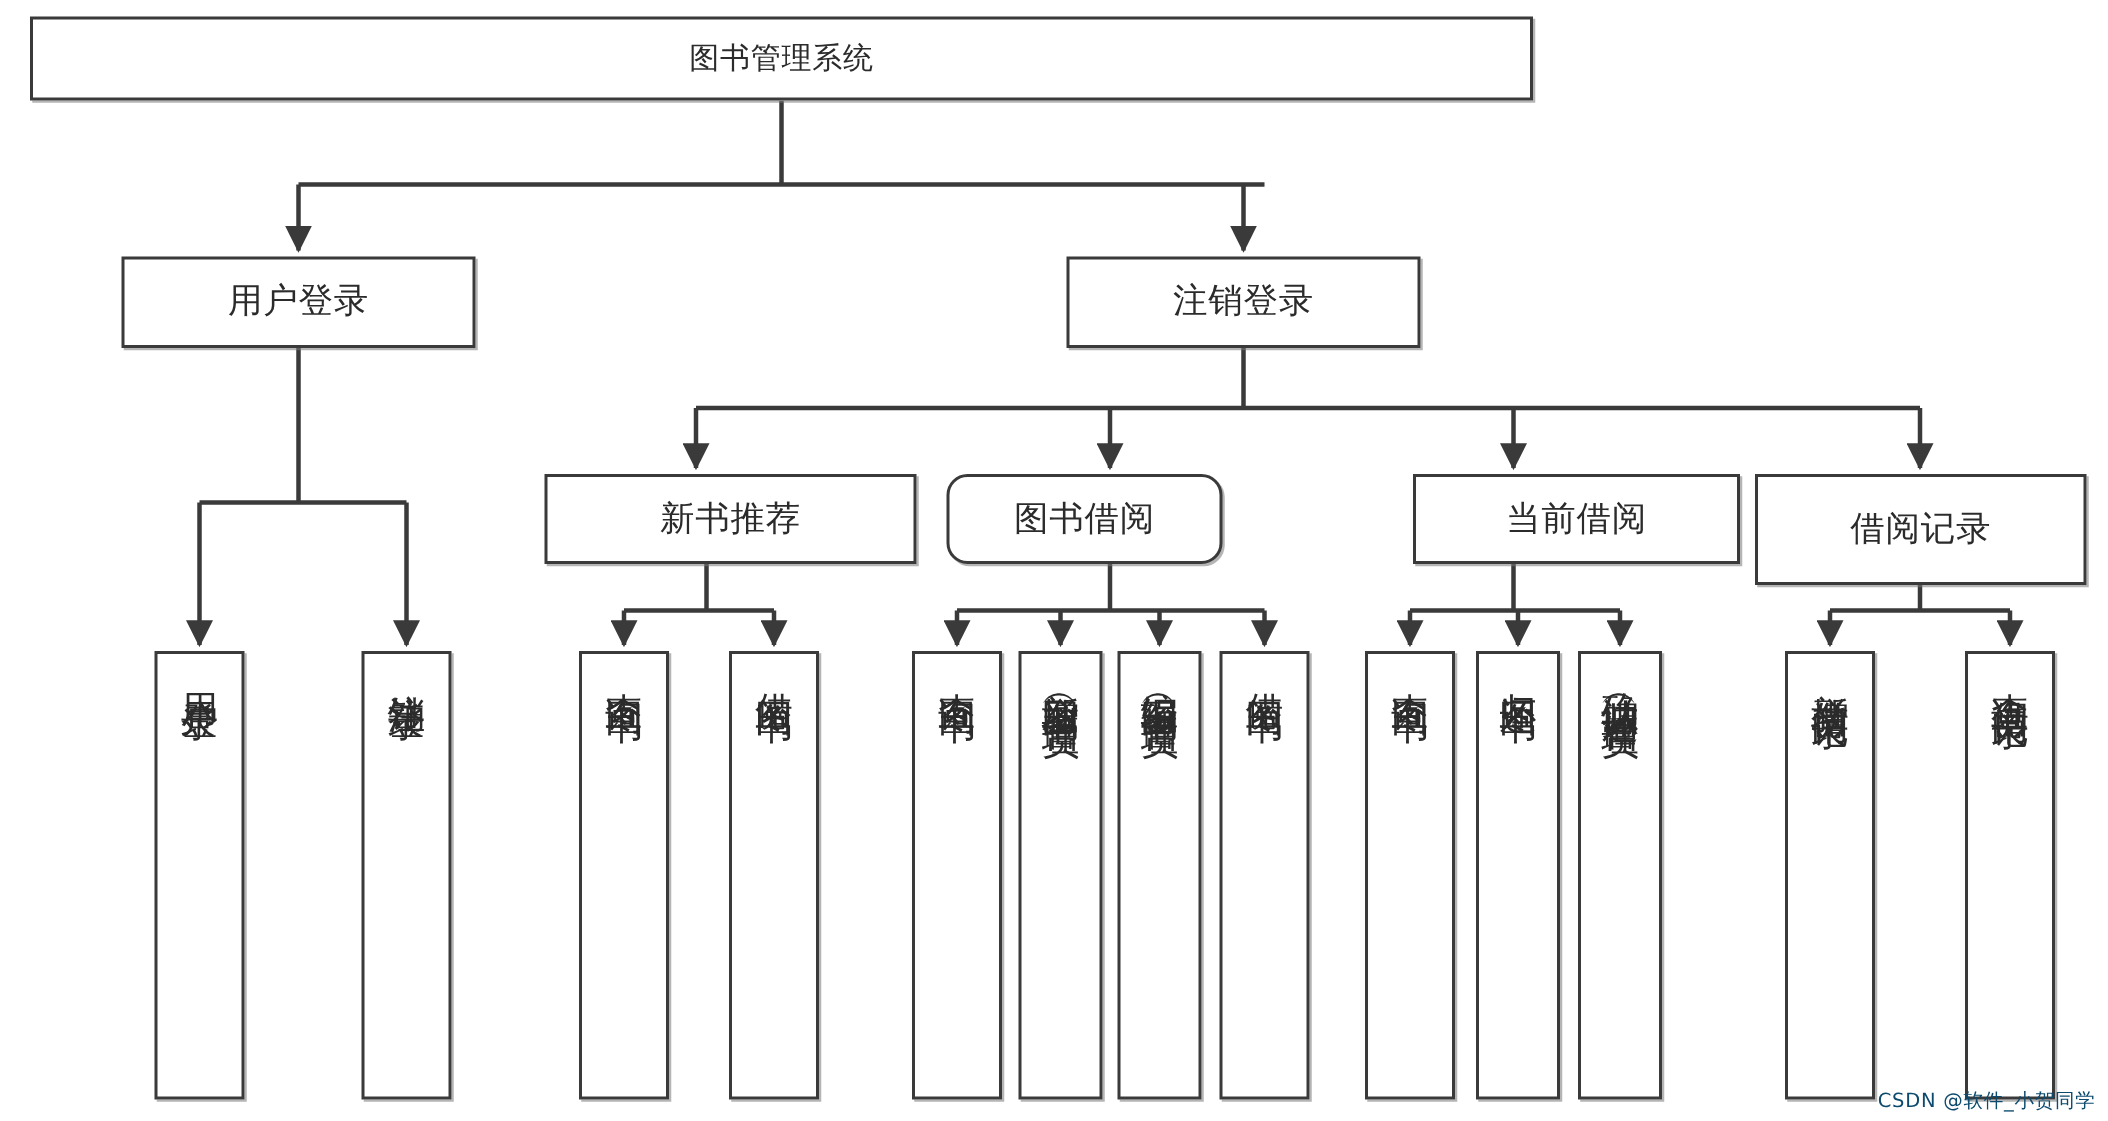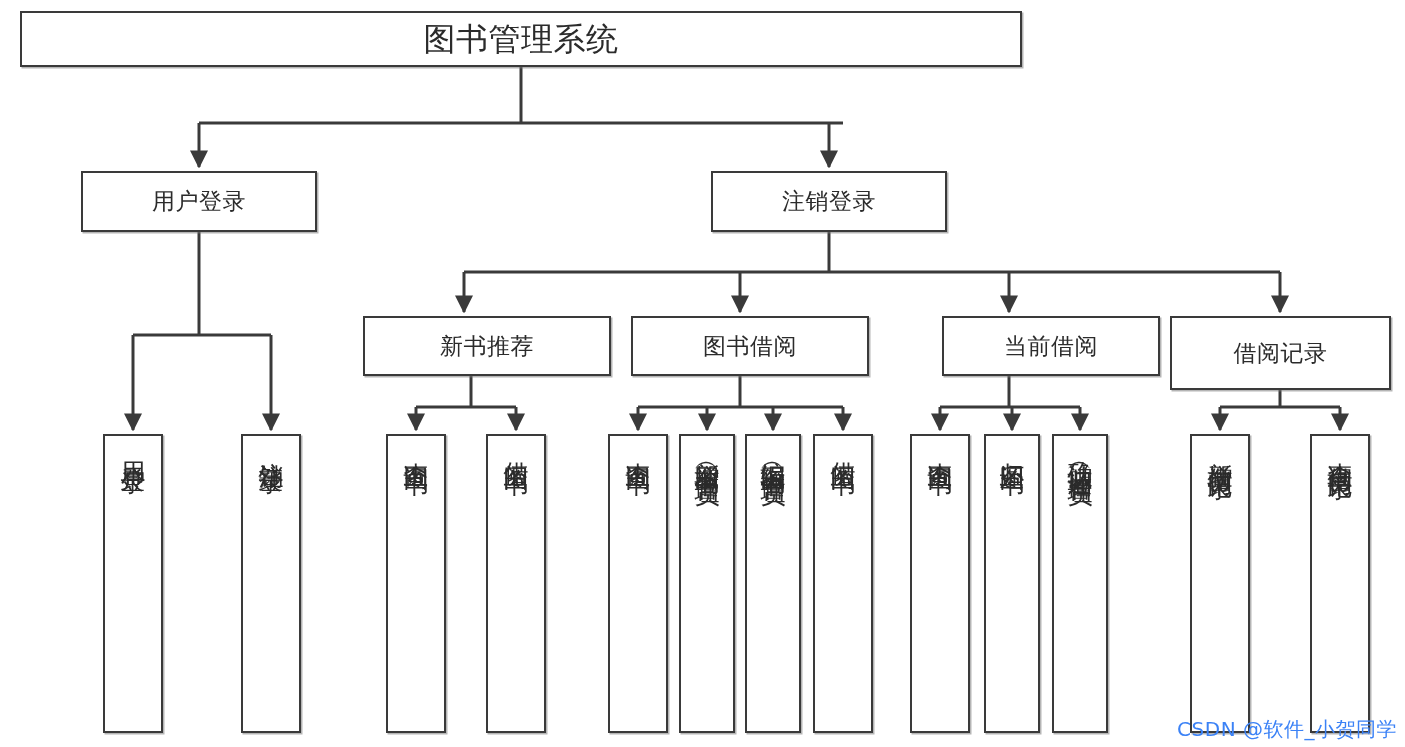--- a/index.html
+++ b/index.html
@@ -41,42 +41,42 @@
     display: block;
     line-height: 1.08;
     letter-spacing: 0.5px;
     white-space: nowrap;
   }
   
   .node.h .label {
     font-size: 23px;
   }
   .node.root .label {
-    font-size: 32px;
+    font-size: 20px;
   }
   
   .node.v {
     align-items: flex-start;
     padding-top: 6px;
   }
   .node.v .label {
     writing-mode: vertical-rl;
     text-orientation: upright;
     -webkit-text-orientation: upright;
     font-size: 25px;
     line-height: 1;
     letter-spacing: 3px;
     white-space: pre-line;
   }
   .watermark {
     position: absolute;
     right: 8px;
     bottom: 4px;
-    font-size: 20px;
-    color: #3b82f6;
+    font-size: 13px;
+    color: #0c4a6e;
     letter-spacing: 0.5px;
     white-space: nowrap;
     font-family: "DejaVu Sans", "Liberation Sans", sans-serif;
   }
 </style>
 </head>
 <body>
 
 <div id="canvas">
 
@@ -137,21 +137,21 @@
   <div class="node h" style="left:81px; top:171px; width:236px; height:61px;">
     <span class="label">用户登录</span>
   </div>
   <div class="node h" style="left:711px; top:171px; width:236px; height:61px;">
     <span class="label">注销登录</span>
   </div>
 
   <div class="node h" style="left:363px; top:316px; width:248px; height:60px;">
     <span class="label">新书推荐</span>
   </div>
-  <div class="node h" style="left:631px; top:316px; width:238px; height:60px;">
+  <div class="node h" style="left:631px; top:316px; width:184px; height:60px;border-radius:14px;">
     <span class="label">图书借阅</span>
   </div>
   <div class="node h" style="left:942px; top:316px; width:218px; height:60px;">
     <span class="label">当前借阅</span>
   </div>
   <div class="node h" style="left:1170px; top:316px; width:221px; height:74px;">
     <span class="label">借阅记录</span>
   </div>
 
   <div class="node v" style="left:103px; top:434px; width:60px; height:299px;">

